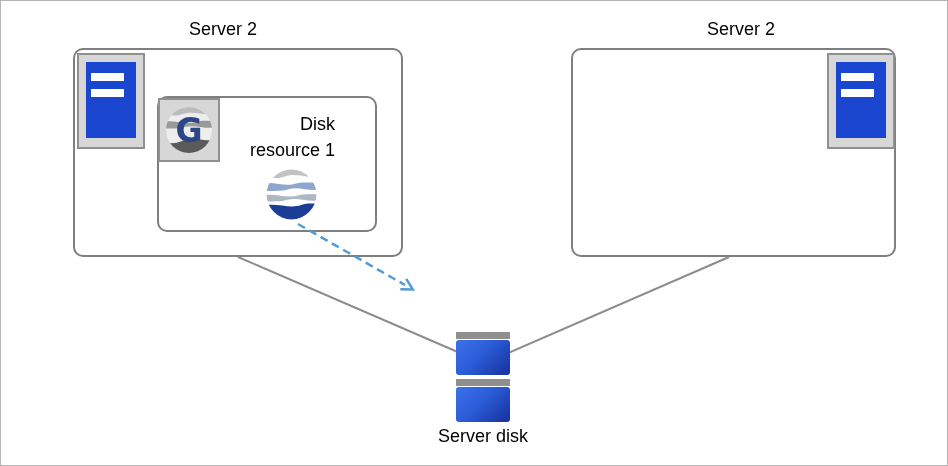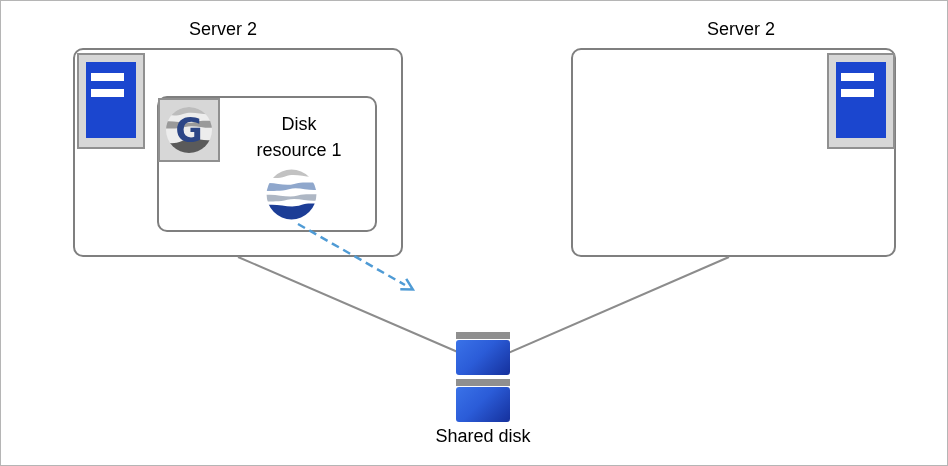--- a/index.html
+++ b/index.html
@@ -29,21 +29,21 @@
     background: transparent;
   }
 
   .server1-box { left: 72px; top: 47px; width: 330px; height: 209px; }
   .server2-box { left: 570px; top: 47px; width: 325px; height: 209px; }
   .group-box   { left: 156px; top: 95px; width: 220px; height: 136px; }
 
   .server1-label { left: 72px;  top: 16px; width: 300px; text-align: center; }
   .server2-label { left: 580px; top: 16px; width: 320px; text-align: center; }
   .group-label   { left: 156px; top: 66px; width: 220px; text-align: center; }
-  .disk-resource-label { left: 248px; top: 110px; width: 100px; text-align: center; line-height: 26px; }
+  .disk-resource-label { left: 234px; top: 110px; width: 100px; text-align: right; line-height: 26px; }
   .shared-disk-label   { left: 402px; top: 423px; width: 160px; text-align: center; }
 
   .connectors {
     position: absolute;
     left: 0; top: 0;
     width: 948px; height: 466px;
     pointer-events: none;
   }
 
   
@@ -113,21 +113,21 @@
       </marker>
     </defs>
     <line x1="237" y1="256" x2="459" y2="352" stroke="#8c8c8c" stroke-width="2"></line>
     <line x1="728" y1="256" x2="507" y2="352" stroke="#8c8c8c" stroke-width="2"></line>
     <line x1="297" y1="223" x2="404" y2="284" stroke="#4f9bd5" stroke-width="2.5" stroke-dasharray="8 5" marker-end="url(#arrowhead)"></line>
   </svg>
 
   <div class="label server1-label">Server 2</div>
   <div class="label server2-label">Server 2</div>
   <div class="label disk-resource-label">Disk resource 1</div>
-  <div class="label shared-disk-label">Shared disk</div>
+  <div class="label shared-disk-label">Server disk</div>
 
   <div class="server-icon s1">
     <div class="server-blue">
       <div class="server-stripe"></div>
       <div class="server-stripe"></div>
     </div>
   </div>
   <div class="server-icon s2">
     <div class="server-blue">
       <div class="server-stripe"></div>

